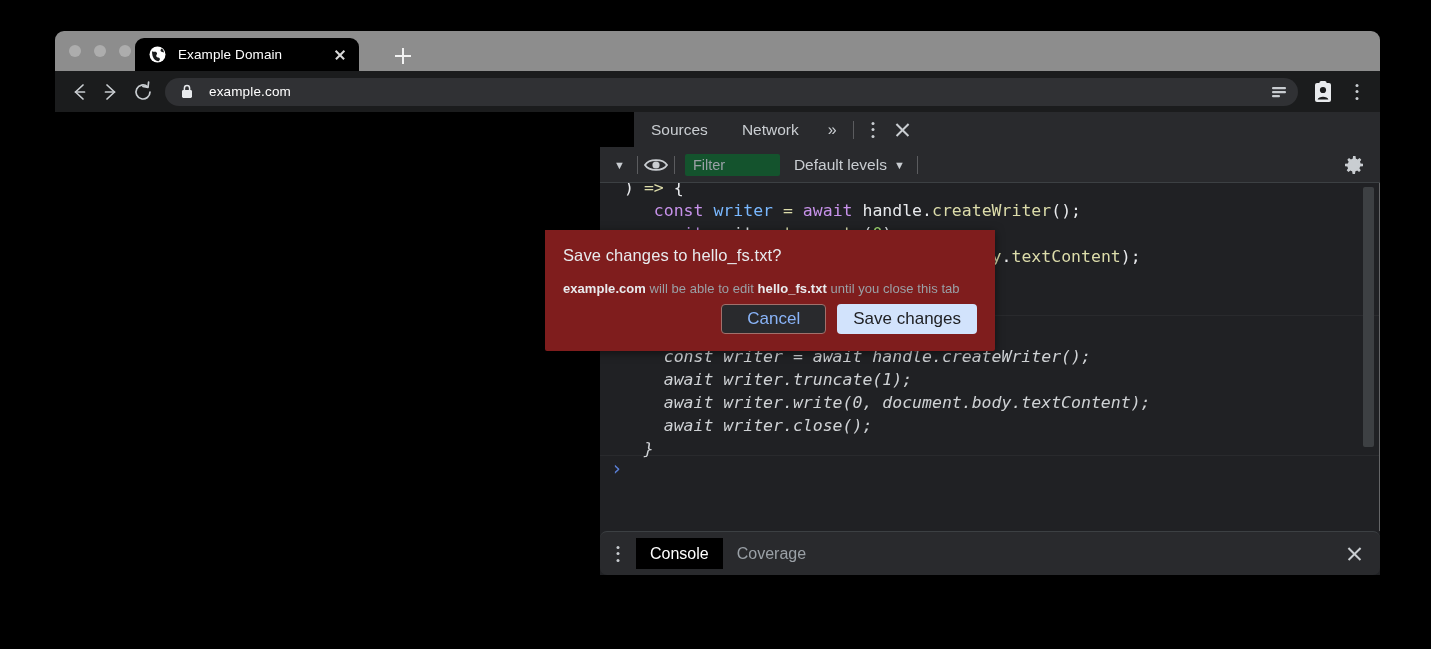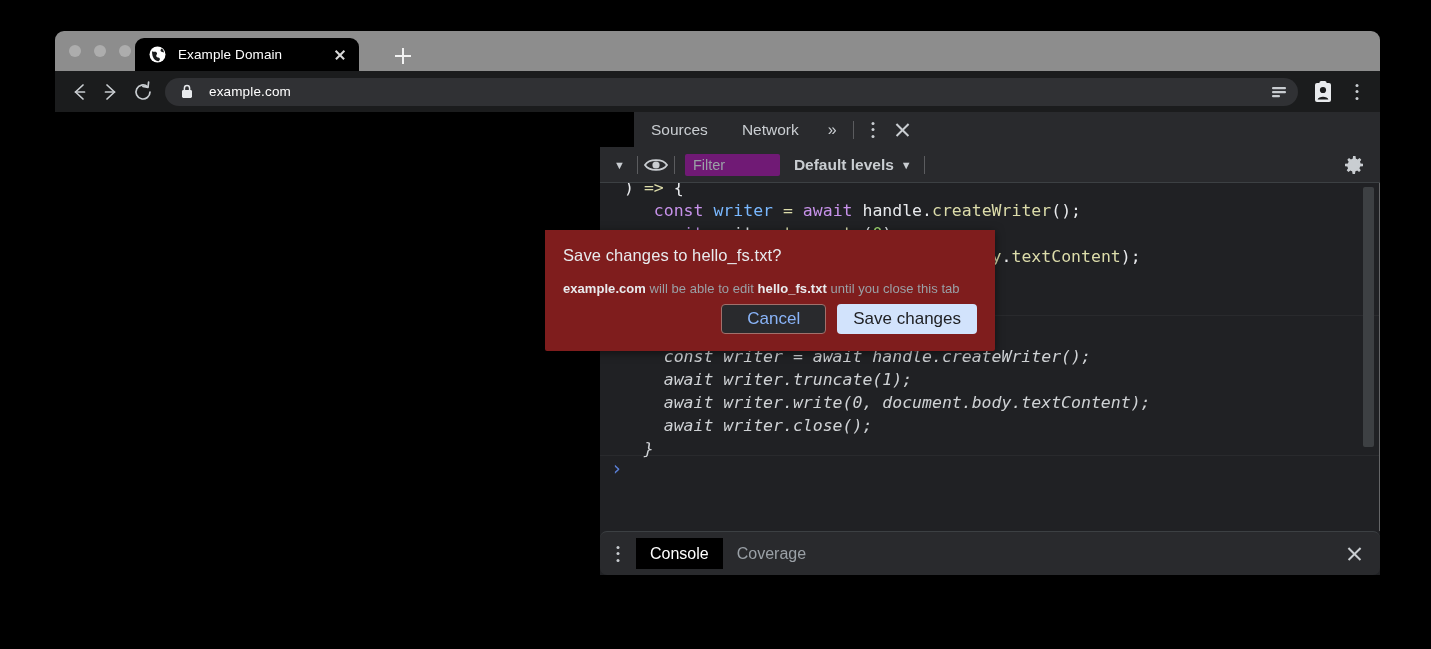--- a/index.html
+++ b/index.html
@@ -70,25 +70,25 @@
   .dt-tab.sel{ background:#000; color:#fff; }
   .dt-chev{ color:#c9cdd1; font-size:16px; padding:0 12px; }
   .dt-sep{ width:1px; height:18px; background:#5b5c5f; margin:0 4px; }
   .dt-kebab{ width:30px; height:30px; position:relative; }
   .dt-close{ width:30px; height:30px; position:relative; margin-right:6px; }
 
   .dt-filterbar{ height:36px; background:#292a2d; display:flex; align-items:center;
                  padding:0 6px; flex:0 0 36px; border-bottom:1px solid #3c4043; }
   .fb-caret{ color:#c9cdd1; font-size:11px; padding:0 8px; }
   .eye{ width:28px; height:22px; position:relative; }
-  .filter-input{ width:95px; height:22px; background:#701a75; border-radius:2px;
+  .filter-input{ width:95px; height:22px; background:#14532d; border-radius:2px;
                  color:#9aa0a6; font-size:14.5px; display:flex; align-items:center;
                  padding:0 8px; margin:0 6px; }
   .levels{ color:#c9cdd1; font-size:15.5px; display:flex; align-items:center; gap:7px;
-           padding:0 8px; white-space:nowrap;font-weight:bold; }
+           padding:0 8px; white-space:nowrap; }
   .gear{ width:24px; height:24px; margin-left:auto; margin-right:8px; }
 
   .dt-console{ flex:1; position:relative; background:#202124; overflow:hidden; }
   .code{ font-family:"DejaVu Sans Mono", monospace; font-size:16.5px; line-height:23px;
          white-space:pre; }
   .blk{ position:absolute; left:24px; }
   .blk-input{ top:-7px; }
   .blk-output{ top:139px; color:#cfd2d5; font-style:italic; }
   .out-marker{ position:absolute; left:-14px; top:0; color:#9aa0a6; font-style:normal;
                font-size:14px; }

